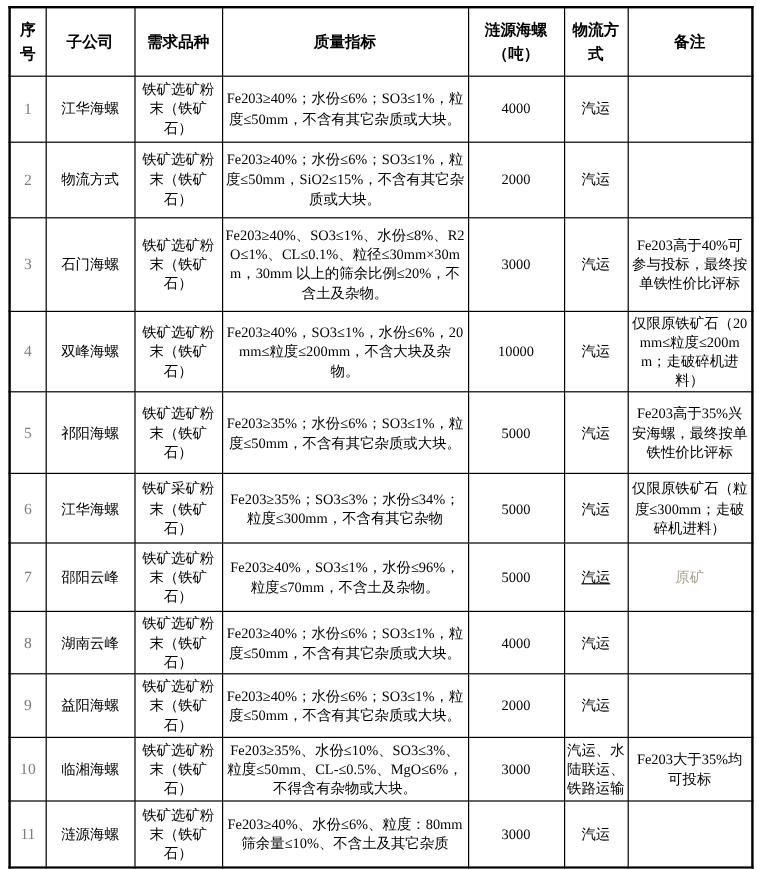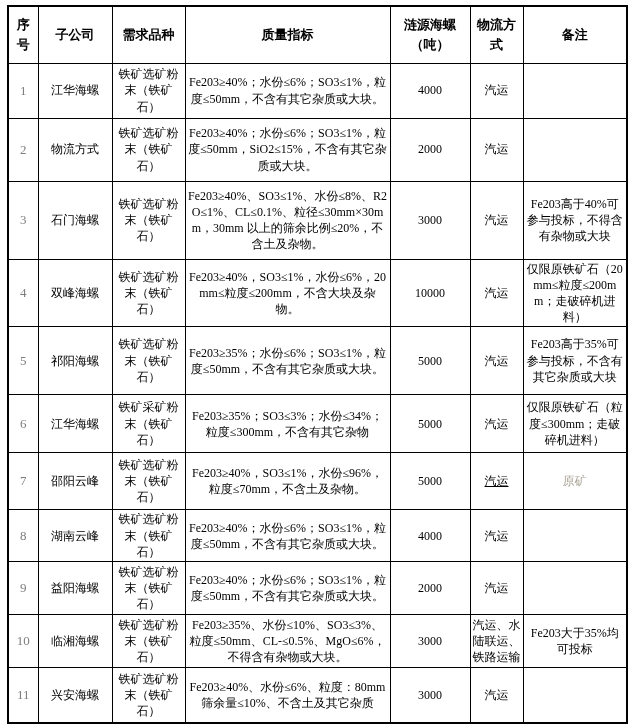--- a/index.html
+++ b/index.html
@@ -104,41 +104,41 @@
     <td></td>
   </tr>
 
   <tr class="r3">
     <td class="serial">3</td>
     <td>石门海螺</td>
     <td>铁矿选矿粉末（铁矿石）</td>
     <td>Fe203≥40%、SO3≤1%、水份≤8%、R2O≤1%、CL≤0.1%、粒径≤30mm×30mm，30mm 以上的筛余比例≤20%，不含土及杂物。</td>
     <td>3000</td>
     <td>汽运</td>
-    <td>Fe203高于40%可参与投标，不得含有杂物或大块</td>
+    <td>Fe203高于40%可参与投标，最终按单铁性价比评标</td>
   </tr>
 
   <tr class="r4">
     <td class="serial">4</td>
     <td>双峰海螺</td>
     <td>铁矿选矿粉末（铁矿石）</td>
     <td>Fe203≥40%，SO3≤1%，水份≤6%，20mm≤粒度≤200mm，不含大块及杂物。</td>
     <td>10000</td>
     <td>汽运</td>
     <td>仅限原铁矿石（20mm≤粒度≤200mm；走破碎机进料）</td>
   </tr>
 
   <tr class="r5">
     <td class="serial">5</td>
     <td>祁阳海螺</td>
     <td>铁矿选矿粉末（铁矿石）</td>
     <td>Fe203≥35%；水份≤6%；SO3≤1%，粒度≤50mm，不含有其它杂质或大块。</td>
     <td>5000</td>
     <td>汽运</td>
-    <td>Fe203高于35%可参与投标，不含有其它杂质或大块</td>
+    <td>Fe203高于35%兴安海螺，最终按单铁性价比评标</td>
   </tr>
 
   <tr class="r6">
     <td class="serial">6</td>
     <td>江华海螺</td>
     <td>铁矿采矿粉末（铁矿石）</td>
     <td>Fe203≥35%；SO3≤3%；水份≤34%；粒度≤300mm，不含有其它杂物</td>
     <td>5000</td>
     <td>汽运</td>
     <td>仅限原铁矿石（粒度≤300mm；走破碎机进料）</td>
@@ -179,21 +179,21 @@
     <td>临湘海螺</td>
     <td>铁矿选矿粉末（铁矿石）</td>
     <td>Fe203≥35%、水份≤10%、SO3≤3%、粒度≤50mm、CL-≤0.5%、MgO≤6%，不得含有杂物或大块。</td>
     <td>3000</td>
     <td>汽运、水陆联运、铁路运输</td>
     <td>Fe203大于35%均可投标</td>
   </tr>
 
   <tr class="r11">
     <td class="serial">11</td>
-    <td>兴安海螺</td>
+    <td>涟源海螺</td>
     <td>铁矿选矿粉末（铁矿石）</td>
     <td>Fe203≥40%、水份≤6%、粒度：80mm 筛余量≤10%、不含土及其它杂质</td>
     <td>3000</td>
     <td>汽运</td>
     <td></td>
   </tr>
 </tbody>
   </table>
 
 </body></html>

